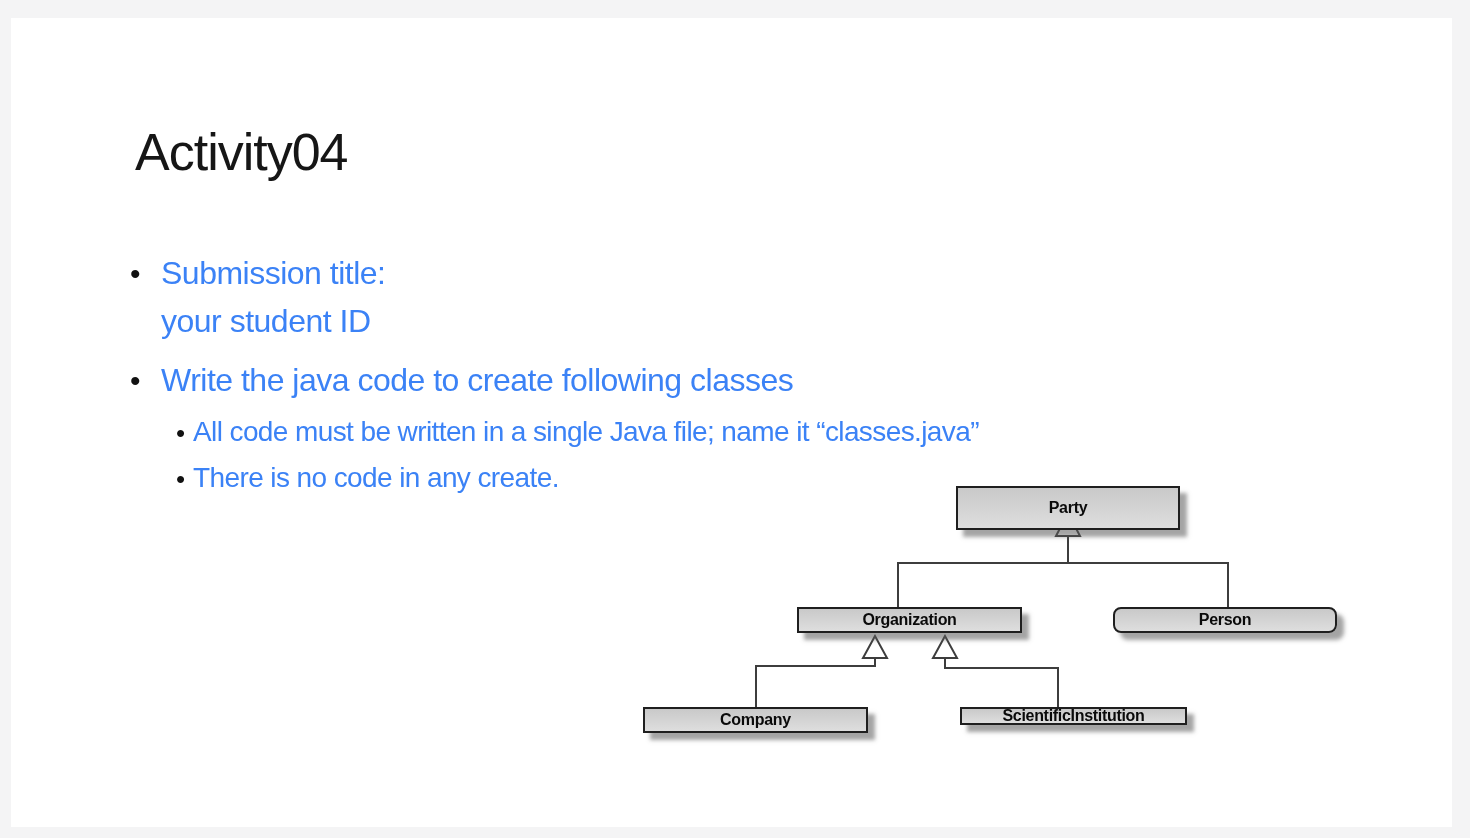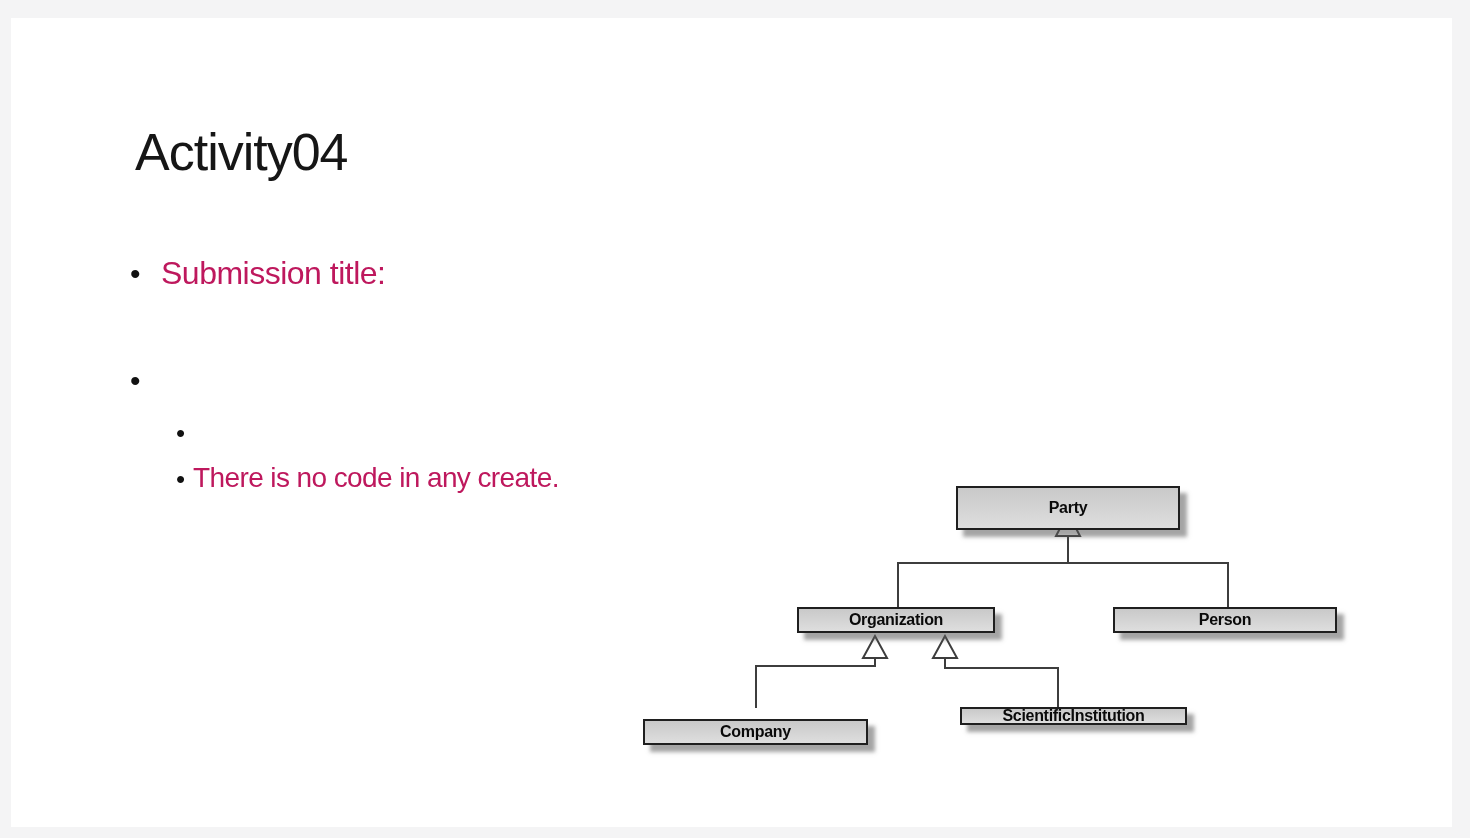--- a/index.html
+++ b/index.html
@@ -30,21 +30,21 @@
     left: 124px;
     top: 104px;
     font-size: 52px;
     letter-spacing: -1px;
     color: #161616;
     font-weight: 400;
     white-space: nowrap;
   }
   .bullet-line {
     position: absolute;
-    color: #be185d;
+    color: #3b82f6;
     white-space: nowrap;
   }
   .lvl1 { font-size: 32px; letter-spacing: -0.5px; }
   .lvl2 { font-size: 28px; letter-spacing: -0.6px; }
   .marker { position: absolute; color: #111111; }
   .m1 { font-size: 30px; }
   .m2 { font-size: 26px; }
 
   
   .uml-box {
@@ -71,39 +71,42 @@
 </head>
 <body>
 
 <div class="canvas">
   <div class="slide">
 
     <div class="page-title">Activity04</div>
 
     <span class="marker m1" style="left:119px; top:239px;">•</span>
     <div class="bullet-line lvl1" style="left:150px; top:237px;">Submission title:</div>
+    <div class="bullet-line lvl1" style="left:150px; top:285px;">your student ID</div>
 
     <span class="marker m1" style="left:119px; top:346px;">•</span>
+    <div class="bullet-line lvl1" style="left:150px; top:344px;">Write the java code to create following classes</div>
 
     <span class="marker m2" style="left:165px; top:400px;">•</span>
+    <div class="bullet-line lvl2" style="left:182px; top:398px;">All code must be written in a single Java file; name it “classes.java”</div>
 
     <span class="marker m2" style="left:165px; top:446px;">•</span>
     <div class="bullet-line lvl2" style="left:182px; top:444px;">There is no code in any create.</div>
   </div>
 
   <svg class="connectors" width="1470" height="838" viewBox="0 0 1470 838">
 
     <polygon points="1068,513 1056,536 1080,536" fill="#ffffff" stroke="#3d3d3d" stroke-width="2"></polygon>
     <line x1="1068" y1="536" x2="1068" y2="563" stroke="#3d3d3d" stroke-width="2"></line>
     <polyline points="898,608 898,563 1228,563 1228,608" fill="none" stroke="#3d3d3d" stroke-width="2"></polyline>
 
     <polygon points="875,636 863,658 887,658" fill="#ffffff" stroke="#3d3d3d" stroke-width="2"></polygon>
     <polygon points="945,636 933,658 957,658" fill="#ffffff" stroke="#3d3d3d" stroke-width="2"></polygon>
     <polyline points="875,658 875,666 756,666 756,708" fill="none" stroke="#3d3d3d" stroke-width="2"></polyline>
     <polyline points="945,658 945,668 1058,668 1058,708" fill="none" stroke="#3d3d3d" stroke-width="2"></polyline>
   </svg>
 
   <div class="uml-box" style="left:956px; top:486px; width:224px; height:44px;">Party</div>
-  <div class="uml-box" style="left:797px; top:607px; width:198px; height:26px;">Organization</div>
-  <div class="uml-box" style="left:1113px; top:607px; width:224px; height:26px;">Person</div>
-  <div class="uml-box" style="left:643px; top:707px; width:225px; height:26px;margin-top:12px;">Company</div>
+  <div class="uml-box" style="left:797px; top:607px; width:225px; height:26px;">Organization</div>
+  <div class="uml-box" style="left:1113px; top:607px; width:224px; height:26px;border-radius:8px;">Person</div>
+  <div class="uml-box" style="left:643px; top:707px; width:225px; height:26px;">Company</div>
   <div class="uml-box" style="left:960px; top:707px; width:227px; height:18px;">ScientificInstitution</div>
 </div>
 
 </body></html>

